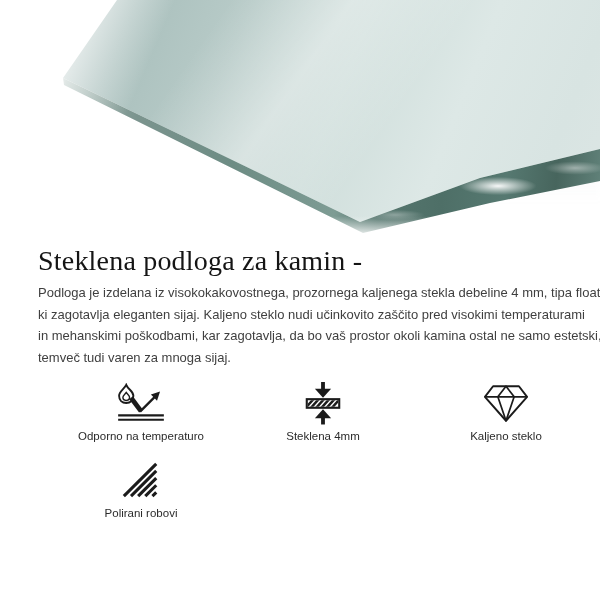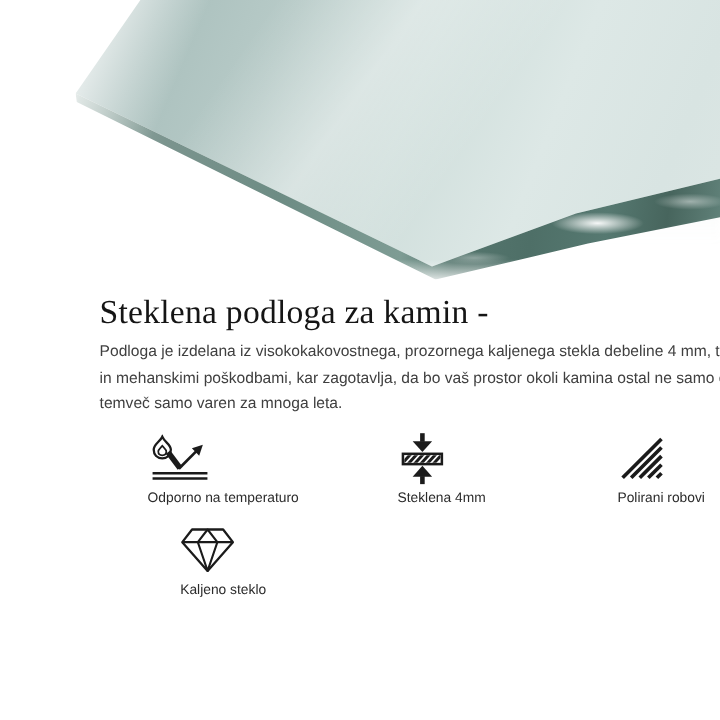--- a/index.html
+++ b/index.html
@@ -39,34 +39,34 @@
   }
   .hero-left-fade{
     position:absolute;inset:0;
     background:linear-gradient(113deg,#fff 9%,rgba(255,255,255,0) 25%);
   }
   .hero-bottom-fade{
     position:absolute;inset:0;
     background:linear-gradient(to bottom,rgba(255,255,255,0) 90%,#fff 99%);
   }
   
-  .content{padding:0 38px;margin-left:45px;}
+  .content{padding:0 38px;}
   .page-title{
     margin:5px 0 0 0;font-family:"Liberation Serif","DejaVu Serif",serif;font-weight:400;
     font-size:28px;line-height:31px;color:#151515;letter-spacing:.2px;
   }
   .page-title span{display:block;}
   .intro{margin-top:6px;font-size:13px;line-height:21.6px;color:#3f3f3f;}
   .intro div{white-space:nowrap;}
   
   .features{
     display:grid;grid-template-columns:182px 182px 184px;row-gap:16px;
     padding-left:12px;margin-top:14px;justify-items:center;
   }
-  .feature{display:flex;flex-direction:column;align-items:flex-start;}
+  .feature{display:flex;flex-direction:column;align-items:center;}
   .feature-icon{height:42px;display:flex;align-items:center;justify-content:center;}
   .feature-icon svg{display:block;}
   .feature-label{margin-top:5px;font-size:11.5px;line-height:14px;color:#2b2b2b;}
   .ic{stroke:#1b1b1b;fill:none;}
 </style>
 </head>
 <body>
 
 <div class="page">
 
@@ -80,22 +80,23 @@
     <div class="hero-bottom-fade"></div>
   </div>
 
   <div class="content">
     <h1 class="page-title">
       <span>Steklena podloga za kamin -</span>
     </h1>
 
     <div class="intro">
       <div>Podloga je izdelana iz visokokakovostnega, prozornega kaljenega stekla debeline 4 mm, tipa float,</div>
+      <div>ki zagotavlja eleganten sijaj. Kaljeno steklo nudi učinkovito zaščito pred visokimi temperaturami</div>
       <div>in mehanskimi poškodbami, kar zagotavlja, da bo vaš prostor okoli kamina ostal ne samo estetski,</div>
-      <div>temveč samo varen za mnoga leta.</div>
+      <div>temveč tudi varen za mnoga sijaj.</div>
     </div>
 
     <div class="features">
 
       <div class="feature">
         <div class="feature-icon">
           <svg width="54" height="40" viewBox="0 0 56 42">
             <line class="ic" x1="4" y1="34" x2="52" y2="34" stroke-width="2.2"></line>
             <line class="ic" x1="4" y1="38.6" x2="52" y2="38.6" stroke-width="2.2"></line>
             <line class="ic" x1="17.5" y1="15.5" x2="28" y2="29.5" stroke-width="5"></line>
@@ -128,38 +129,38 @@
             <rect x="20" y="38.5" width="4" height="7" fill="#1b1b1b"></rect>
             <path d="M13.5,39 H30.5 L22,29.5 Z" fill="#1b1b1b"></path>
           </svg>
         </div>
         <div class="feature-label">Steklena 4mm</div>
       </div>
 
 
       <div class="feature">
         <div class="feature-icon">
+          <svg width="46" height="39" viewBox="0 0 48 40">
+            <path class="ic" d="M10.5,2 H37.5 L46,13 L24,38 L2,13 Z" stroke-width="2" stroke-linejoin="round"></path>
+            <line class="ic" x1="2" y1="13" x2="46" y2="13" stroke-width="1.8"></line>
+            <path class="ic" d="M24,2 L15.5,13 L24,38 L32.5,13 Z" stroke-width="1.8" stroke-linejoin="round"></path>
+          </svg>
+        </div>
+        <div class="feature-label">Kaljeno steklo</div>
+      </div>
+
+      <div class="feature">
+        <div class="feature-icon">
           <svg width="42" height="40" viewBox="0 0 44 42">
             <line class="ic" x1="4" y1="38" x2="38" y2="4" stroke-width="3.2"></line>
             <line class="ic" x1="11.5" y1="38" x2="38" y2="11.5" stroke-width="3.2"></line>
             <line class="ic" x1="19" y1="38" x2="38" y2="19" stroke-width="3.2"></line>
             <line class="ic" x1="26.5" y1="38" x2="38" y2="26.5" stroke-width="3.2"></line>
             <line class="ic" x1="34" y1="38" x2="38" y2="34" stroke-width="3.2"></line>
           </svg>
         </div>
         <div class="feature-label">Polirani robovi</div>
       </div>
 
-      <div class="feature">
-        <div class="feature-icon">
-          <svg width="46" height="39" viewBox="0 0 48 40">
-            <path class="ic" d="M10.5,2 H37.5 L46,13 L24,38 L2,13 Z" stroke-width="2" stroke-linejoin="round"></path>
-            <line class="ic" x1="2" y1="13" x2="46" y2="13" stroke-width="1.8"></line>
-            <path class="ic" d="M24,2 L15.5,13 L24,38 L32.5,13 Z" stroke-width="1.8" stroke-linejoin="round"></path>
-          </svg>
-        </div>
-        <div class="feature-label">Kaljeno steklo</div>
-      </div>
-
 
     </div>
   </div>
 </div>
 
 </body></html>

